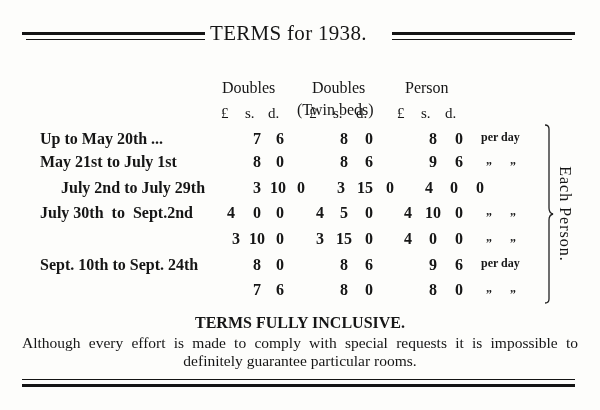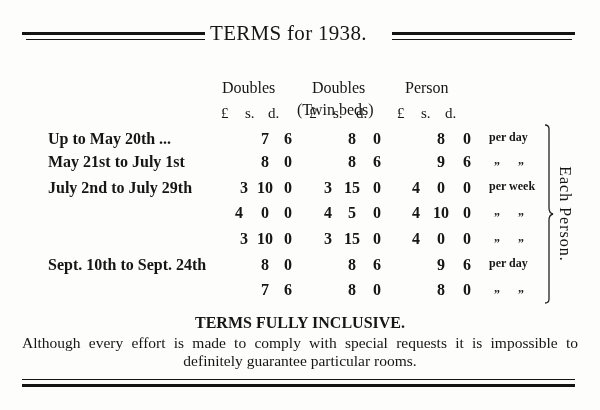--- a/index.html
+++ b/index.html
@@ -9,21 +9,21 @@
       font-family: "DejaVu Serif", "Liberation Serif", serif;
     }
     .abs { position: absolute; white-space: nowrap; }
     .rule { position: absolute; background: #141414; }
     .title { font-family: "Liberation Serif", serif; font-size: 21px; letter-spacing: 0.3px; top: 21px; }
     .colhead { font-family: "Liberation Serif", serif; font-size: 16px; margin-top: 20px; }
     .unit { font-family: "Liberation Serif", serif; font-size: 15px; }
     .rowlabel { font-family: "Liberation Serif", serif; font-weight: bold; font-size: 16px; left: 32px; }
     .num { font-family: "Liberation Serif", serif; font-weight: bold; font-size: 16px; text-align: center; width: 24px; }
     .per { font-family: "Liberation Serif", serif; font-weight: bold; font-size: 12px; left: 473px; }
-    .row { position: absolute; left: 16px; width: 480px; height: 22px; }
+    .row { position: absolute; left: 8px; width: 480px; height: 22px; }
     .bracket { position: absolute; left: 544px; top: 124px; width: 10px; height: 180px; }
     .vertical {
       position: absolute; left: 565px; top: 214px;
       transform: translate(-50%, -50%) rotate(90deg);
       font-family: "Liberation Serif", serif; font-size: 16px; letter-spacing: 1px; white-space: nowrap;
     }
     .inclusive { font-family: "Liberation Serif", serif; font-weight: bold; font-size: 16px; top: 314px; left: 0; width: 600px; text-align: center; }
     .note { font-family: "Liberation Serif", serif; font-size: 15.5px; left: 22px; width: 556px; text-align: justify; text-align-last: center; line-height: 18px; top: 334px; white-space: normal; }
   </style>
 </head>
@@ -72,35 +72,35 @@
   <div class="abs num" style="left:260px;">0</div>
   <div class="abs num" style="left:300px;"></div>
   <div class="abs num" style="left:324px;">8</div>
   <div class="abs num" style="left:349px;">6</div>
   <div class="abs num" style="left:388px;"></div>
   <div class="abs num" style="left:413px;">9</div>
   <div class="abs num" style="left:439px;">6</div>
   <div class="abs per" style="left:478px; white-space:pre;">„      „</div>
 </div>
 
-<div class="row" style="top:179px;">
+<div class="row" style="top:179px;margin-left:21px;">
   <div class="abs rowlabel">July 2nd to July 29th</div>
   <div class="abs num" style="left:216px;">3</div>
   <div class="abs num" style="left:237px;">10</div>
   <div class="abs num" style="left:260px;">0</div>
   <div class="abs num" style="left:300px;">3</div>
   <div class="abs num" style="left:324px;">15</div>
   <div class="abs num" style="left:349px;">0</div>
   <div class="abs num" style="left:388px;">4</div>
   <div class="abs num" style="left:413px;">0</div>
   <div class="abs num" style="left:439px;">0</div>
-  <div class="abs per">per week</div>
 </div>
 
 <div class="row" style="top:204px;">
+  <div class="abs rowlabel" style="white-space:pre;">July 30th  to  Sept.2nd</div>
   <div class="abs num" style="left:211px;">4</div>
   <div class="abs num" style="left:237px;">0</div>
   <div class="abs num" style="left:260px;">0</div>
   <div class="abs num" style="left:300px;">4</div>
   <div class="abs num" style="left:324px;">5</div>
   <div class="abs num" style="left:349px;">0</div>
   <div class="abs num" style="left:388px;">4</div>
   <div class="abs num" style="left:413px;">10</div>
   <div class="abs num" style="left:439px;">0</div>
   <div class="abs per" style="left:478px; white-space:pre;">„      „</div>

